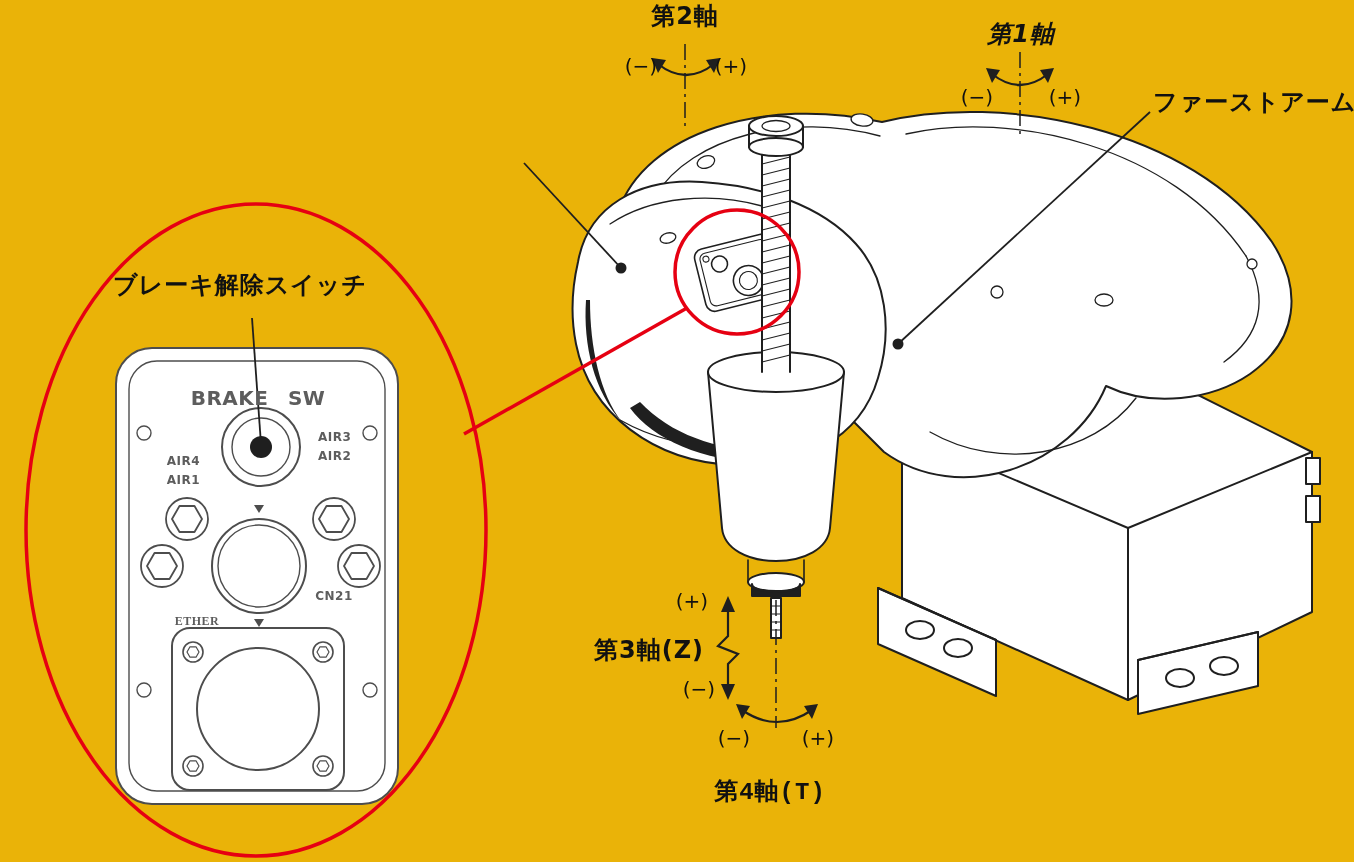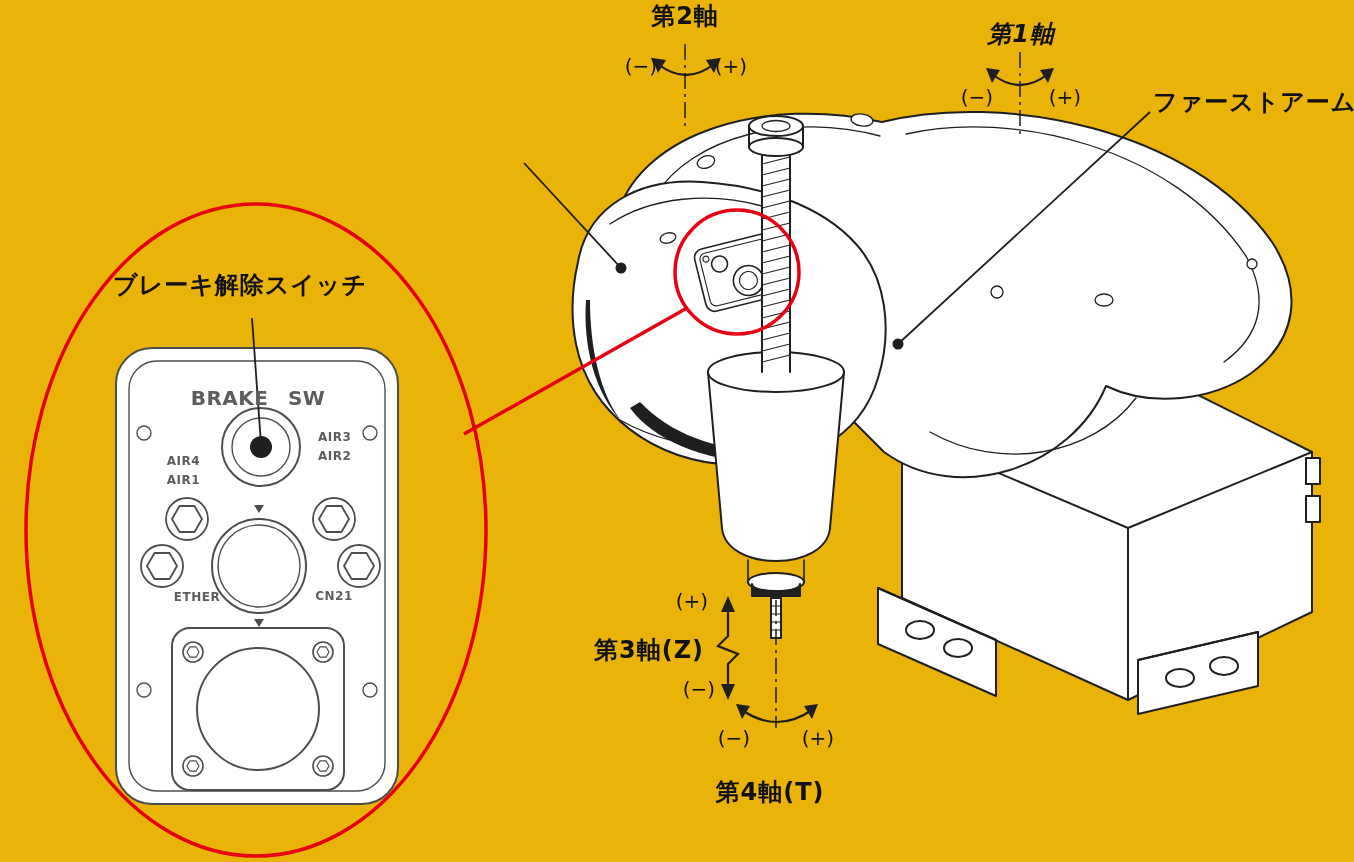--- a/index.html
+++ b/index.html
@@ -205,29 +205,29 @@
 
   <div class="lbl jp" style="left:1153px;top:89px;">ファーストアーム</div>
   <div class="lbl jp" style="left:113px;top:272px;">ブレーキ解除スイッチ</div>
 
   <div class="lbl sign ctr" style="left:692px;top:590px;">(+)</div>
   <div class="lbl jp" style="left:594px;top:637px;">第3軸(Z)</div>
   <div class="lbl sign ctr" style="left:699px;top:678px;">(−)</div>
 
   <div class="lbl sign ctr" style="left:734px;top:727px;">(−)</div>
   <div class="lbl sign ctr" style="left:818px;top:727px;">(+)</div>
-  <div class="lbl jp ctr" style="left:770px;top:779px;">第4軸(T)</div>
+  <div class="lbl jp ctr" style="left:770px;top:779px;font-family:Liberation Mono, monospace;">第4軸(T)</div>
 
   <div class="lbl panel-lbl brakesw ctr" style="left:258px;top:387px;">BRAKE SW</div>
 
   <div class="lbl panel-lbl air-block" style="left:148px;top:452px;width:52px;text-align:right;">
     <div>AIR4</div>
     <div>AIR1</div>
   </div>
   <div class="lbl panel-lbl air-block" style="left:318px;top:428px;width:52px;text-align:left;">
     <div>AIR3</div>
     <div>AIR2</div>
   </div>
 
-  <div class="lbl panel-lbl ctr" style="left:197px;top:591px;">ETHER</div>
+  <div class="lbl panel-lbl ctr" style="left:197px;top:615px;font-family:Liberation Serif, serif;">ETHER</div>
   <div class="lbl panel-lbl ctr" style="left:334px;top:590px;">CN21</div>
 
 </div>
 
 </body></html>

